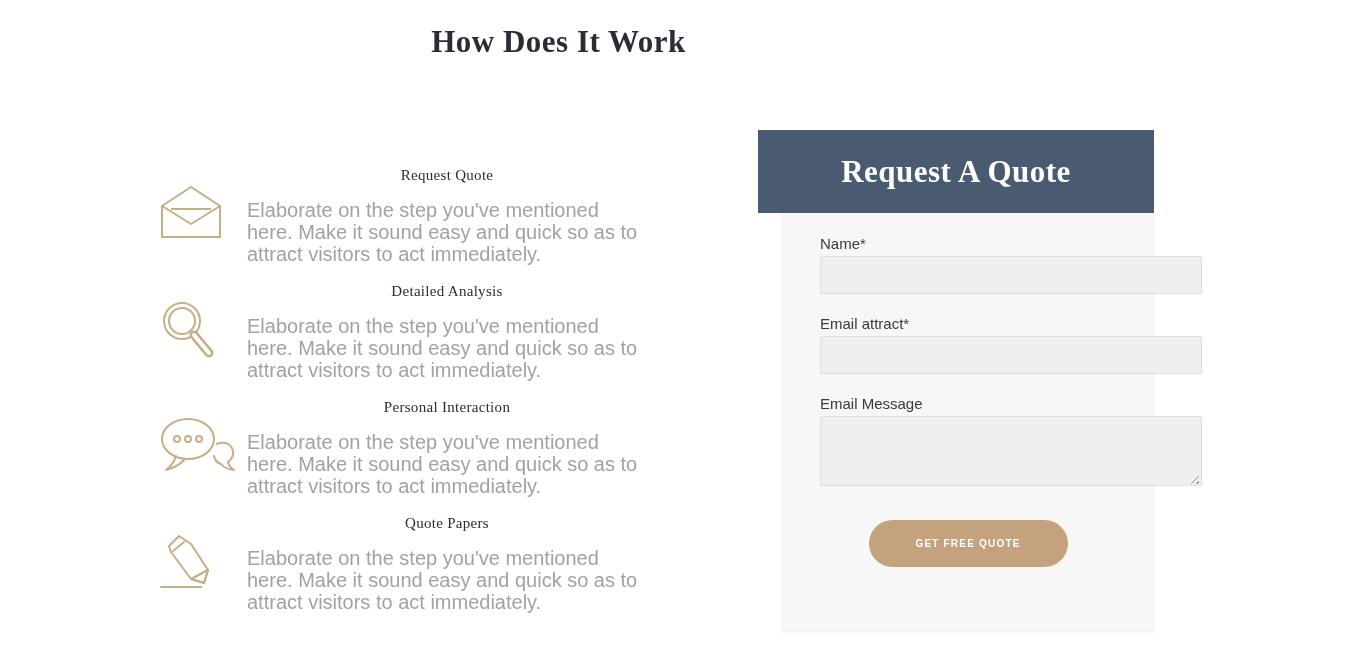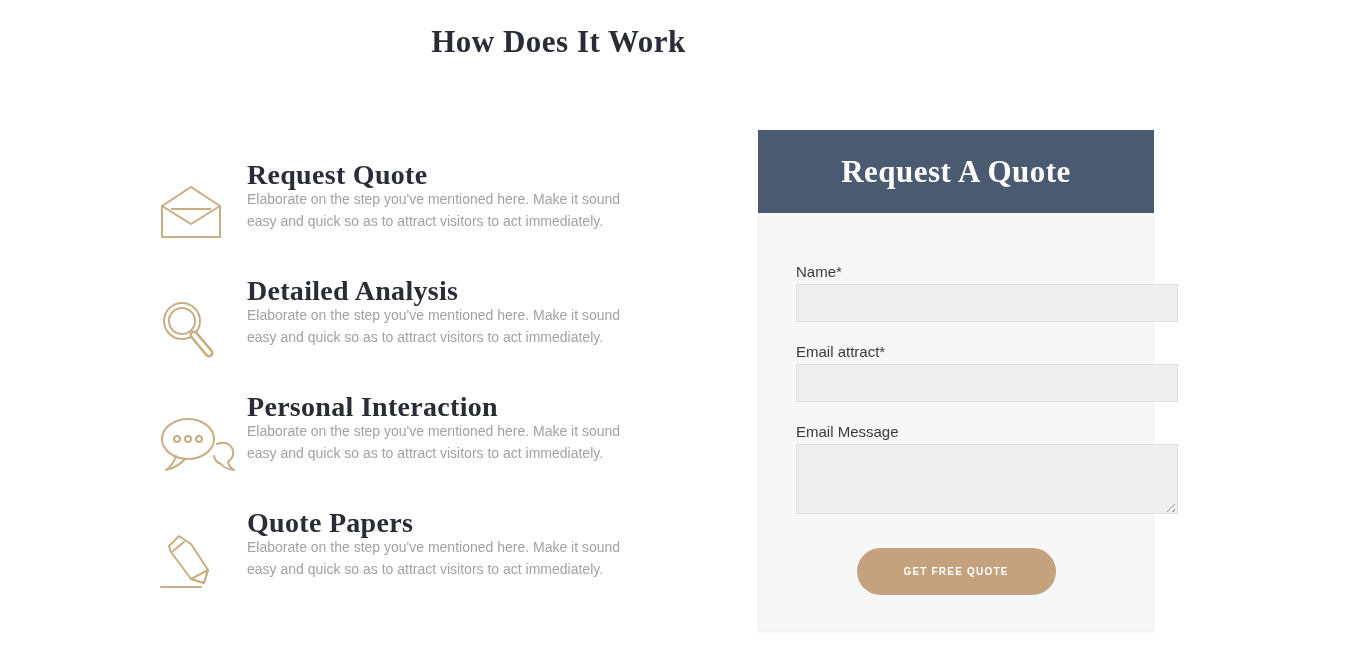--- a/index.html
+++ b/index.html
@@ -20,43 +20,44 @@
   .step { position:absolute; left:0; width:490px; height:116px; }
   .step:nth-of-type(1){ top:162px; }
   .step:nth-of-type(2){ top:278px; }
   .step:nth-of-type(3){ top:394px; }
   .step:nth-of-type(4){ top:510px; }
   .step-icon { position:absolute; left:0; top:20px; width:84px; height:64px; }
   .step-icon svg { display:block; }
   .step-body { margin-left:90px; }
   .step-title {
     font-family:"Liberation Serif","DejaVu Serif",serif;
-    font-size:28px; font-weight:700; line-height:26px;
-    color:var(--heading-text,#2e313c); letter-spacing:0.3px;
+    font-size:15px; font-weight:400; line-height:26px;
+    color:var(--heading-text,#2e313c); letter-spacing:0.3px;text-align:center;
   }
   .step-desc {
-    width:392px;
-    font-size:14px; line-height:22px; color:var(--muted-text,#a2a2a2);
+    margin-top:11px; width:392px;
+    font-size:20px; line-height:22px; color:var(--muted-text,#a2a2a2);
   }
 
   
   .quote-panel { position:absolute; left:758px; top:130px; width:396px; }
   .panel-header {
     height:83px; background:var(--panel-header-bg,#4a5a70);
     display:flex; align-items:center; justify-content:center;
   }
   .panel-title {
     font-family:"Liberation Serif","DejaVu Serif",serif;
     font-size:31px; font-weight:600; color:#ffffff; letter-spacing:0.5px;
   }
   .panel-body {
     height:418px; background:var(--panel-body-bg,#f7f7f7);
     border:1px solid #f0f0f0; border-top:none;
-    padding:49px 37px 0 37px;
+    padding:21px 37px 0 37px;
     box-shadow:0 2px 2px rgba(0,0,0,0.04);
+    margin-left:24px;
   }
   .field { margin-bottom:20px; }
   .field-label {
     display:block; font-size:15px; font-weight:500; color:#3a3a3a;
     line-height:20px; margin-bottom:2px;
   }
   .text-input {
     width:382px; height:38px; background:#efefef; border:1px solid #e0e0e0;
     font-size:14px; color:#444; padding:0 10px; outline:none;
   }

